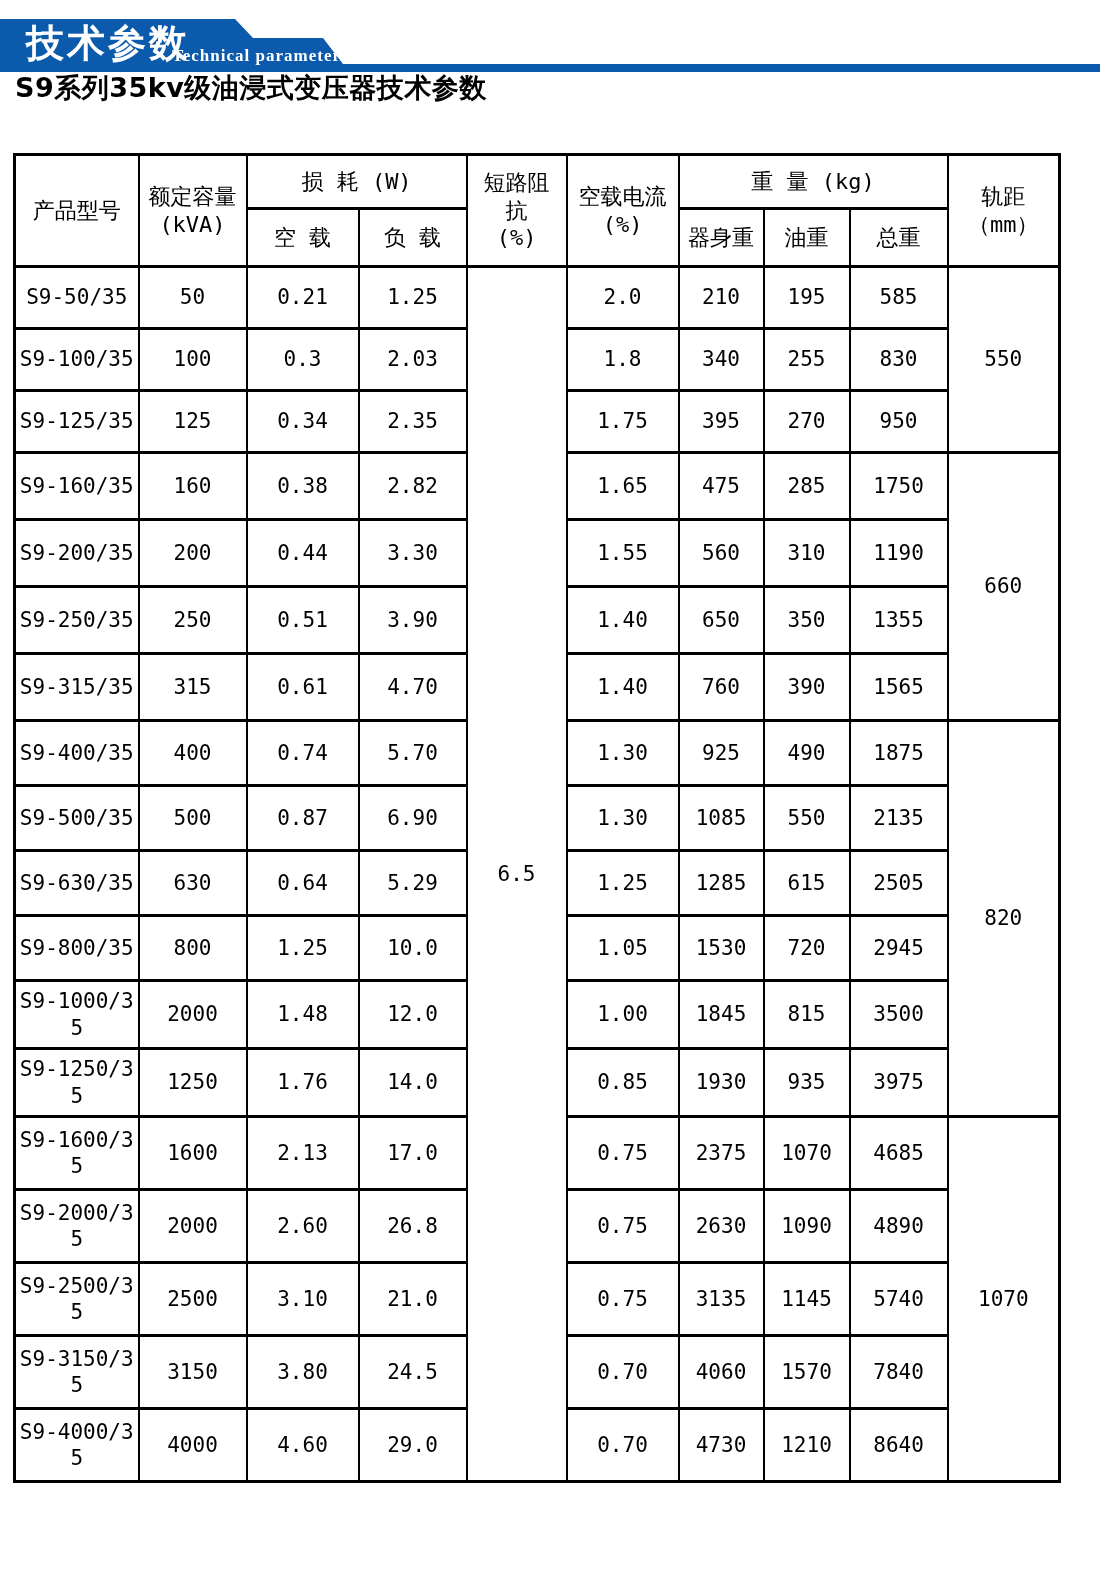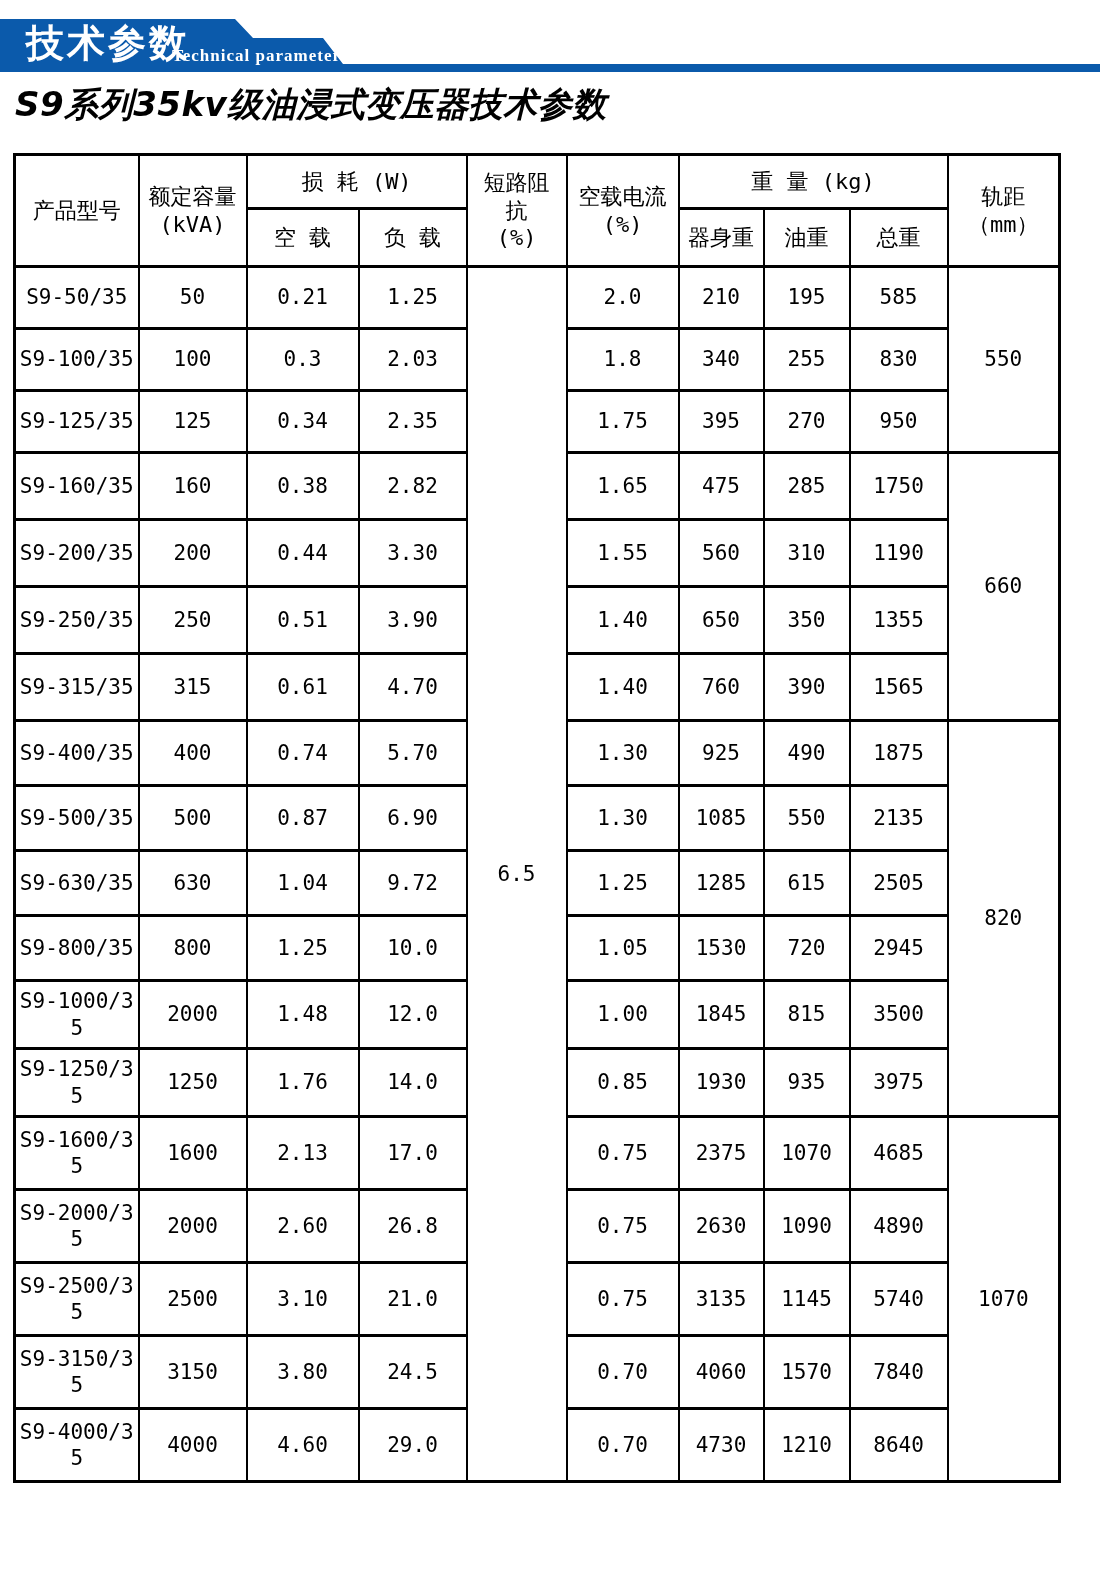--- a/index.html
+++ b/index.html
@@ -26,25 +26,24 @@
     margin-left: 9px;
   }
   .banner-en {
     position: absolute; left: 172px; top: 47px;
     color: #fff; font-size: 17px; font-weight: 600; letter-spacing: 1px;
     font-family: Liberation Serif, serif;
     line-height: 1;
   }
   
   .page-title {
-    position: absolute; left: 15px; top: 84px;
-    font-size: 34px; font-weight: 700; letter-spacing: 0.5px;
+    position: absolute; left: 15px; top: 72px;
+    font-size: 27px; font-weight: 700; letter-spacing: 0.5px;
     font-family: "DejaVu Sans", "Liberation Sans", sans-serif;
     line-height: 1.2;
-    font-style: italic;
   }
   
   table.params {
     position: absolute; left: 13px; top: 153px;
     width: 1045px;
     table-layout: fixed;
     border-collapse: collapse;
     border: 3px solid #000;
   }
   table.params th, table.params td {
@@ -228,22 +227,22 @@
         <td>0.87</td>
         <td>6.90</td>
         <td>1.30</td>
         <td>1085</td>
         <td>550</td>
         <td>2135</td>
       </tr>
       <tr>
         <td class="model">S9-630/35</td>
         <td>630</td>
-        <td>1.04</td>
-        <td>9.72</td>
+        <td>0.64</td>
+        <td>5.29</td>
         <td>1.25</td>
         <td>1285</td>
         <td>615</td>
         <td>2505</td>
       </tr>
       <tr>
         <td class="model">S9-800/35</td>
         <td>800</td>
         <td>1.25</td>
         <td>10.0</td>

